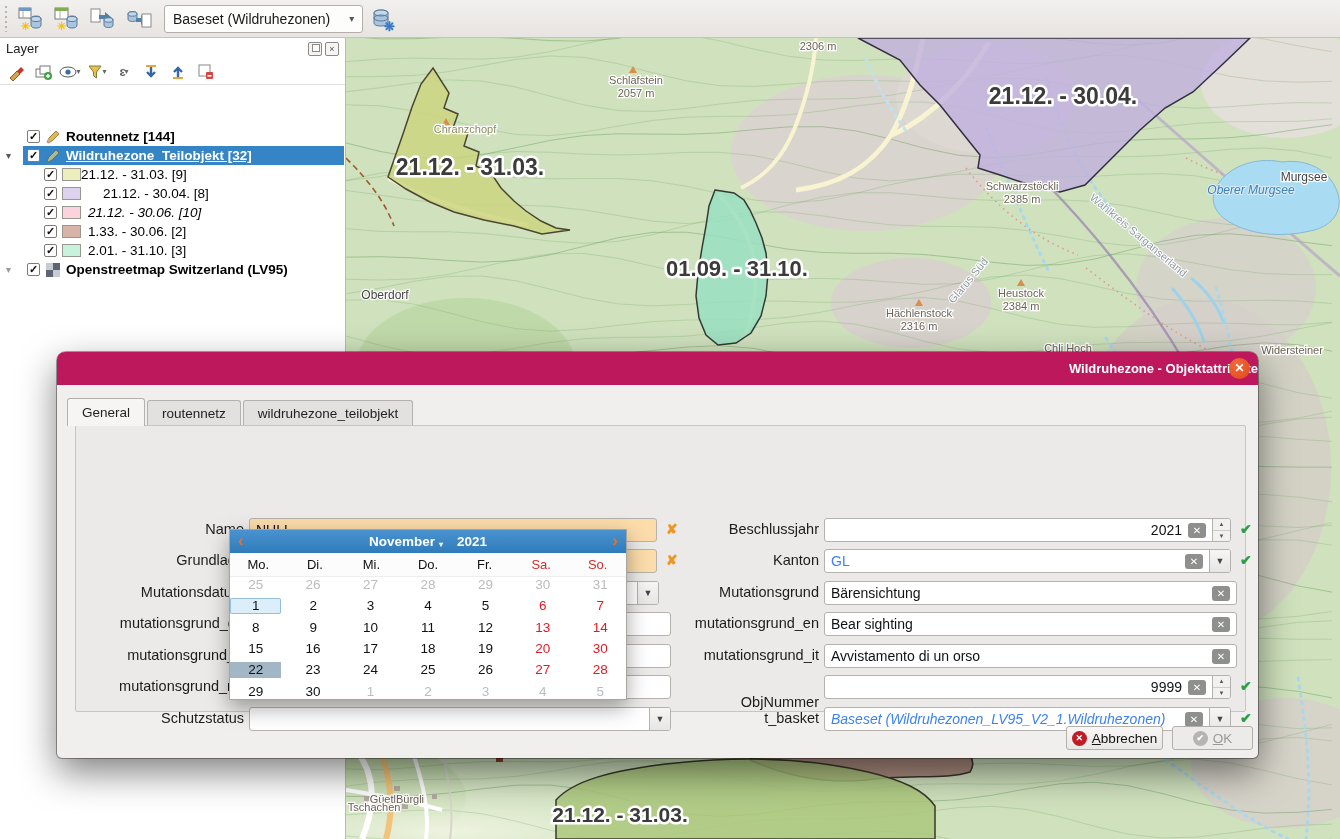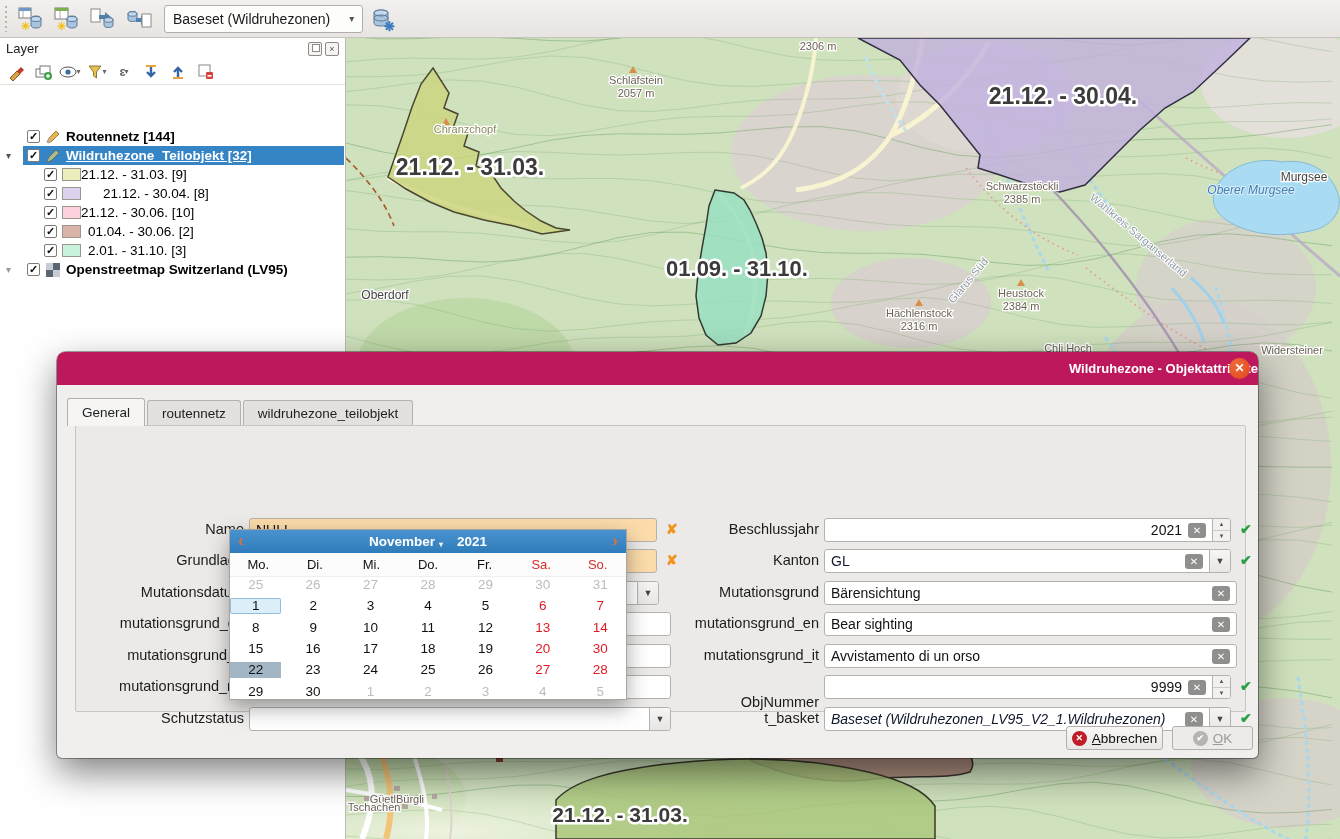--- a/index.html
+++ b/index.html
@@ -68,21 +68,21 @@
        border:1px solid #b4b1ad;border-bottom:none;border-radius:3px 3px 0 0;margin-right:2px;
        display:flex;align-items:center;}
   .tab.active{height:28px;background:#f6f5f4;position:relative;z-index:2;align-items:center;}
   .dframe{position:absolute;left:18px;top:73px;width:1171px;height:287px;background:#ebeae8;
           border:1px solid #c8c5c1;border-radius:2px;}
   .lbl{position:absolute;font-size:14.5px;color:#1c1c1c;text-align:right;white-space:nowrap;}
   .fld{position:absolute;height:24px;background:#fff;border:1px solid #b5b2ae;border-radius:3px;
        display:flex;align-items:center;font-size:14px;color:#111;padding:0 6px;overflow:hidden;}
   .fld.orange{background:#fcdcaa;}
   .fld .ph{color:#9a9a9a;}
-  .fld .muted{color:#0f172a;}
+  .fld .muted{color:#3b82f6;}
   .fld .italic{font-style:italic;}
   .fld .val-right{margin-left:auto;text-align:right;}
   .clear-ic{flex:none;width:18px;height:15px;border-radius:3px;background:#8f8f8d;color:#fff;
             font-size:10px;line-height:15px;text-align:center;margin-left:6px;}
   .combo-btn{flex:none;width:21px;align-self:stretch;border-left:1px solid #b5b2ae;margin:0 -6px 0 6px;
              background:linear-gradient(#f6f5f4,#e8e6e4);display:flex;align-items:center;justify-content:center;
              font-size:9px;color:#444;}
   .spin{flex:none;width:18px;align-self:stretch;border-left:1px solid #b5b2ae;margin:0 -6px 0 6px;
         display:flex;flex-direction:column;}
   .spin span{flex:1;font-size:6px;color:#555;text-align:center;line-height:11px;background:#f2f1ef;}
@@ -412,27 +412,27 @@
     <div class="trow" style="top:60px;">
       <span style="width:44px;"></span>
         <span class="cbx">✓</span>
       <span class="swatch" style="margin-left:5px;background:#ddd2ee;"></span>
       <span style="margin-left:22px;">21.12. - 30.04. [8]</span>
     </div>
     <div class="trow" style="top:79px;">
       <span style="width:44px;"></span>
         <span class="cbx">✓</span>
       <span class="swatch" style="margin-left:5px;background:#fbd2de;"></span>
-      <span style="">21.12. - 30.06. [10]</span>
+      <span style="margin-left:7px;font-style:italic;">21.12. - 30.06. [10]</span>
     </div>
     <div class="trow" style="top:98px;">
       <span style="width:44px;"></span>
         <span class="cbx">✓</span>
       <span class="swatch" style="margin-left:5px;background:#d9b3a8;"></span>
-      <span style="margin-left:7px;">01.04. - 30.06. [2]</span>
+      <span style="margin-left:7px;">1.33. - 30.06. [2]</span>
     </div>
     <div class="trow" style="top:117px;">
       <span style="width:44px;"></span>
         <span class="cbx">✓</span>
       <span class="swatch" style="margin-left:5px;background:#c9f2dc;"></span>
       <span style="margin-left:7px;">2.01. - 31.10. [3]</span>
     </div>
     <div class="trow" style="top:136px;">
       <span class="exp" style="color:#999;">▾</span>
       <span style="width:27px;"></span>

